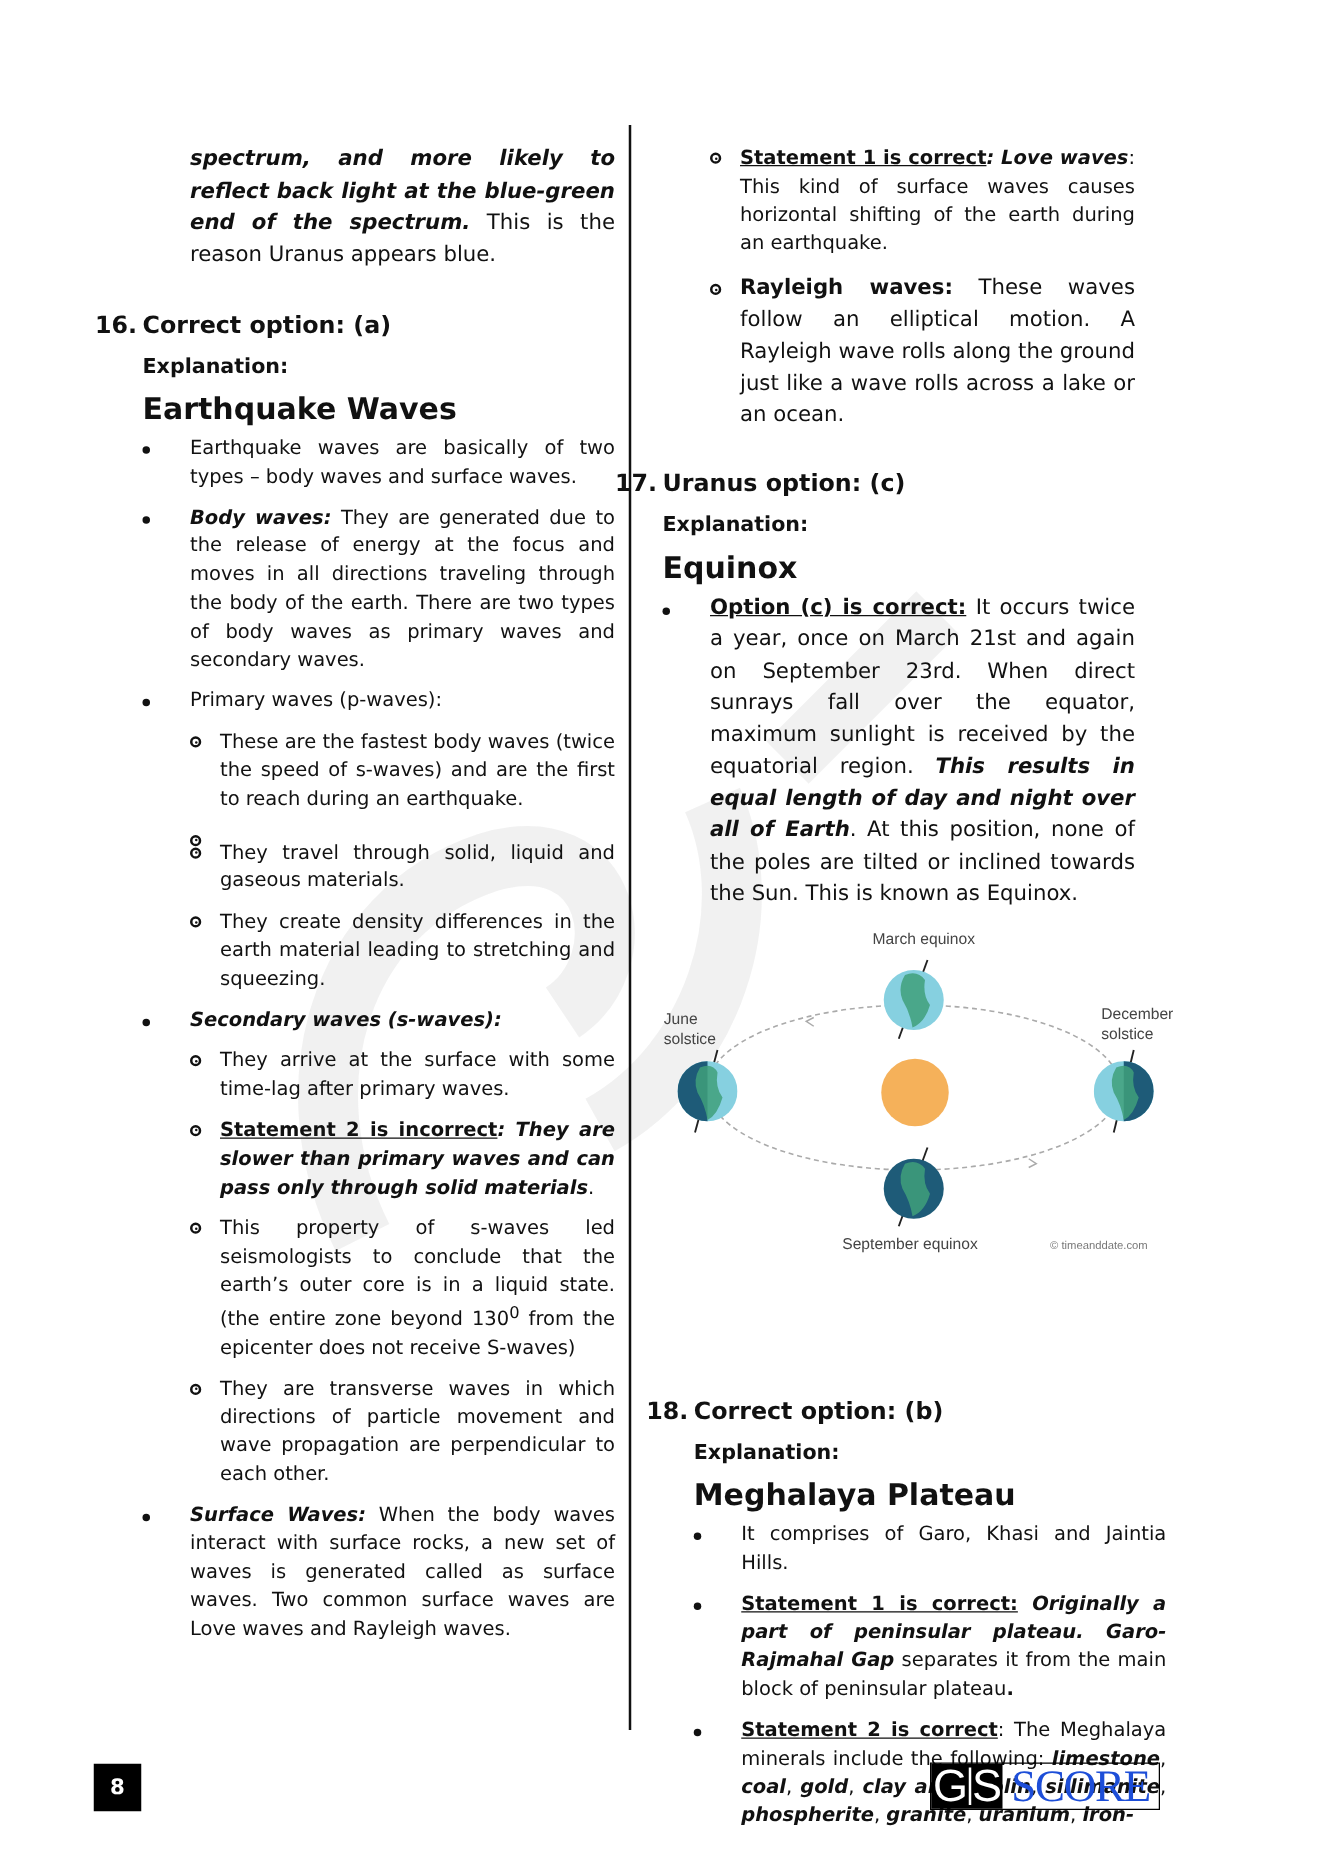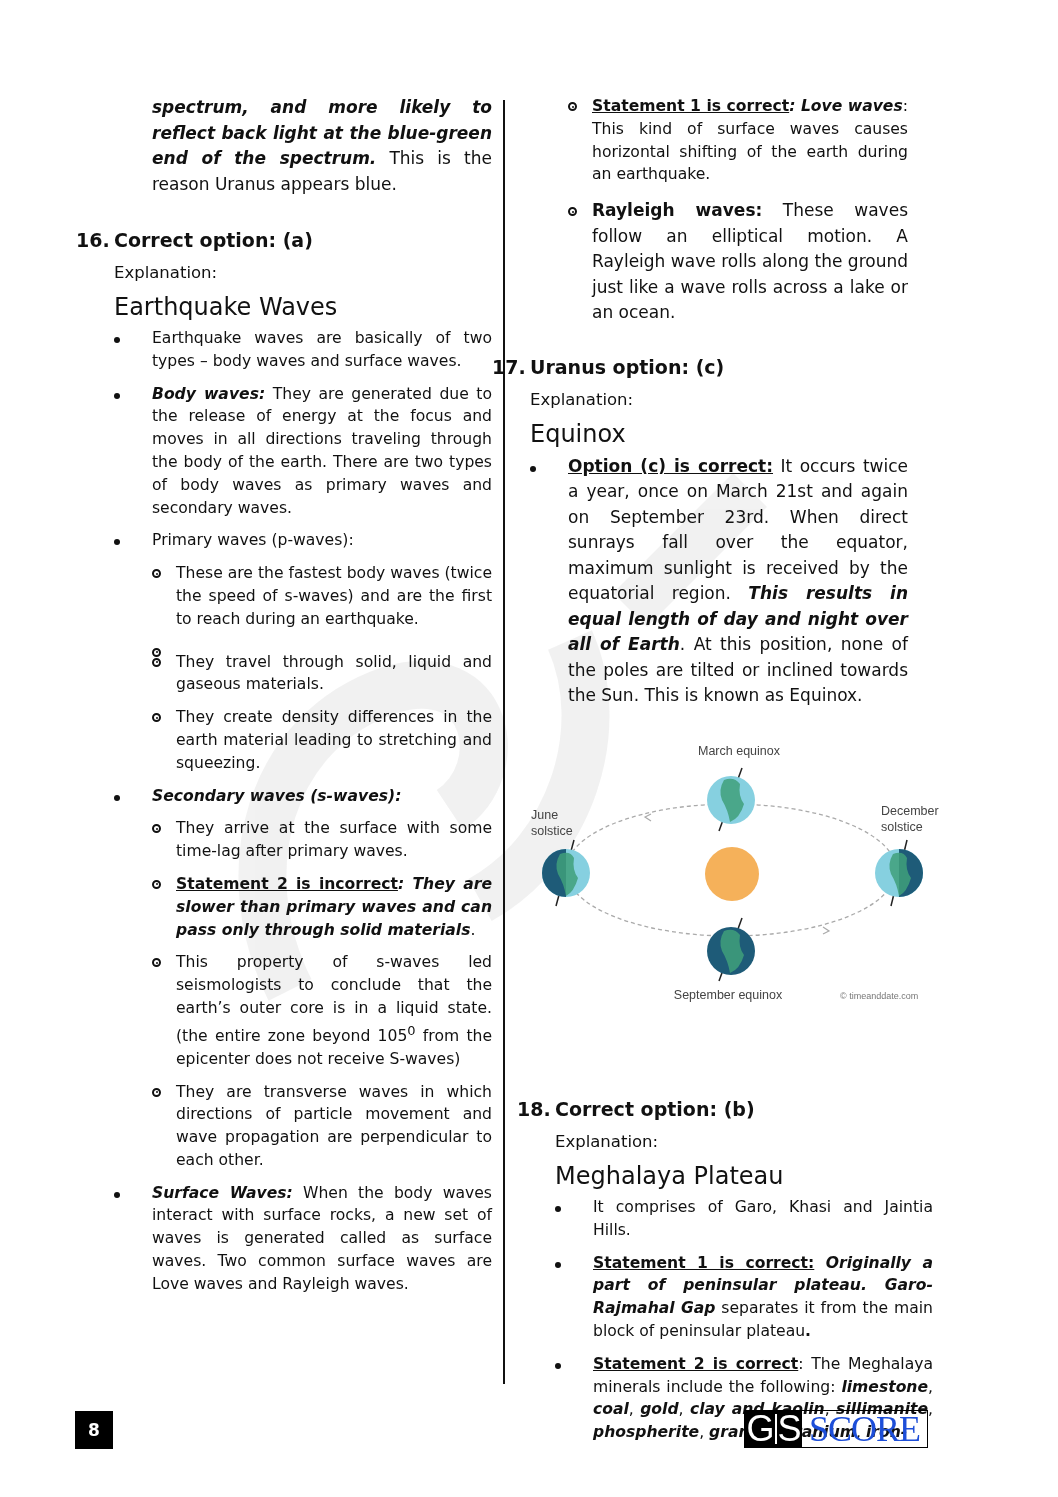--- a/index.html
+++ b/index.html
@@ -2,33 +2,33 @@
 <html><head>
 <meta charset="utf-8">
 <style>
   html, body { margin: 0; padding: 0; background: #ffffff; }
   body { width: 1058px; height: 1497px; position: relative; overflow: hidden;
          font-family: "DejaVu Sans", sans-serif; color: #111; }
   .page { position: absolute; inset: 0; }
   .watermark { position: absolute; left: 150px; top: 430px; width: 760px; height: 760px; pointer-events: none; }
   .divider { position: absolute; left: 503px; top: 100px; width: 2px; height: 1284px; background: #111; }
 
-  .col { position: absolute; }
+  .col { position: absolute; margin-top: 20px; }
   .col-left { left: 76px; top: 95px; width: 416px; }
   .col-right { left: 492px; top: 95px; width: 416px; }
 
   .p { font-size: 17px; line-height: 25.5px; text-align: justify; margin: 0; }
   .small { font-size: 15.6px; line-height: 22.8px; text-align: justify; margin: 0; }
   b, strong { font-weight: bold; }
   .bi { font-weight: bold; font-style: italic; }
   .u { text-decoration: underline; font-weight: bold; }
 
   .q-head { font-size: 19px; font-weight: bold; line-height: 26px; display: flex; margin: 0; }
   .q-num { width: 38px; }
-  .sub-head { font-size: 16.5px; font-weight: normal; line-height: 24px; margin: 0; padding-left: 38px; }
+  .sub-head { font-size: 16.5px; font-weight: bold; line-height: 24px; margin: 0; padding-left: 38px; }
   .sub-head.big { font-size: 24px; }
 
   .bl { position: relative; padding-left: 76px; }
   .bl .dot { position: absolute; left: 38px; top: 10px; width: 6px; height: 6px; border-radius: 50%; background: #111; }
   .bl2 { position: relative; padding-left: 100px; }
   .bl2 .ring { position: absolute; left: 76px; top: 7px; width: 5px; height: 5px; border: 2px solid #111; border-radius: 50%; }
   .bl2 .ring::after { content: ""; position: absolute; left: 1.5px; top: 1.5px; width: 2px; height: 2px; border-radius: 50%; background: #111; }
 
   .footer-page { position: absolute; left: 75px; top: 1411px; width: 38px; height: 38px; background: #000;
                  color: #fff; font-weight: bold; font-size: 17px; display: flex; align-items: center; justify-content: center; }
@@ -88,21 +88,21 @@
     <div style="height:10px"></div>
     <div class="bl2 small"><span class="ring"></span><span>They create density differences in the earth material leading to stretching and squeezing.</span></div>
     <div style="height:10px"></div>
 
     <div class="bl small"><span class="dot"></span><span class="bi">Secondary waves (s-waves):</span></div>
     <div style="height:10px"></div>
     <div class="bl2 small"><span class="ring"></span><span>They arrive at the surface with some time-lag after primary waves.</span></div>
     <div style="height:10px"></div>
     <div class="bl2 small"><span class="ring"></span><span class="u">Statement 2 is incorrect</span><span class="bi">: They are slower than primary waves and can pass only through solid materials</span><span>.</span></div>
     <div style="height:10px"></div>
-    <div class="bl2 small"><span class="ring"></span><span>This property of s-waves led seismologists to conclude that the earth’s outer core is in a liquid state. (the entire zone beyond 105</span><sup>0</sup><span> from the epicenter does not receive S-waves)</span></div>
+    <div class="bl2 small"><span class="ring"></span><span>This property of s-waves led seismologists to conclude that the earth’s outer core is in a liquid state. (the entire zone beyond 130</span><sup>0</sup><span> from the epicenter does not receive S-waves)</span></div>
     <div style="height:10px"></div>
     <div class="bl2 small"><span class="ring"></span><span>They are transverse waves in which directions of particle movement and wave propagation are perpendicular to each other.</span></div>
     <div style="height:10px"></div>
 
     <div class="bl small"><span class="dot"></span><span class="bi">Surface Waves:</span><span> When the body waves interact with surface rocks, a new set of waves is generated called as surface waves. Two common surface waves are Love waves and Rayleigh waves.</span></div>
   </div>
 
   <div class="col col-right">
     <div class="bl2 small" style="padding-left:100px;"><span class="ring"></span><span class="u">Statement 1 is correct</span><span class="bi">: Love waves</span><span>:</span><span> This kind of surface waves causes horizontal shifting of the earth during an earthquake.</span></div>
     <div style="height:12px"></div>

